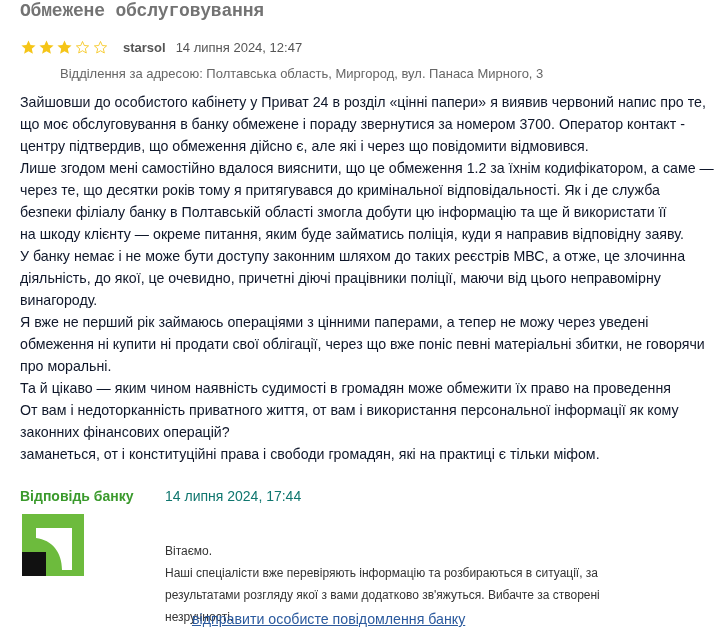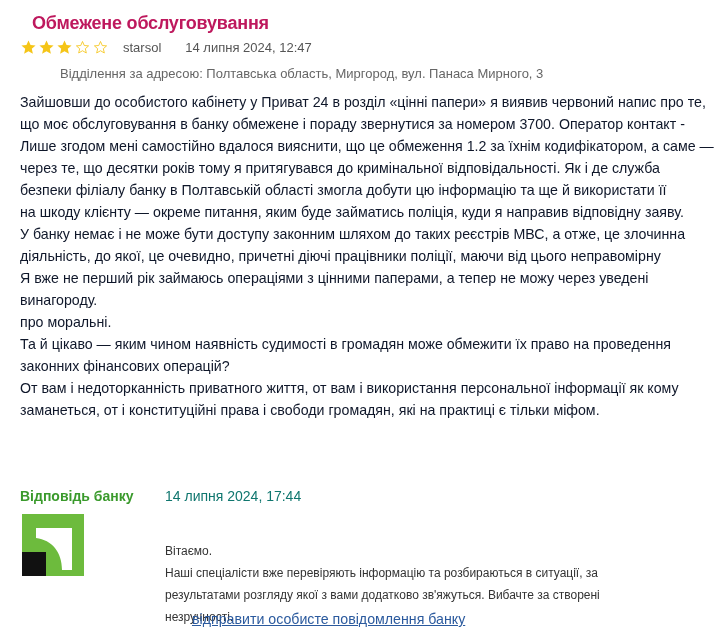--- a/index.html
+++ b/index.html
@@ -1,25 +1,25 @@
 <!DOCTYPE html>
 <html><head>
 <meta charset="utf-8">
 <style>
   html, body { margin: 0; padding: 0; background: #ffffff; }
   body { width: 719px; height: 642px; overflow: hidden; position: relative;
          font-family: "Liberation Sans", "DejaVu Sans", sans-serif; color: #222; }
-  .title { position: absolute; left: 20px; top: 0px; margin: 12px;
-           font-family: Liberation Sans, sans-serif; font-weight: bold;
-           font-size: 18px; line-height: 22px; color: #be185d; letter-spacing: -0.2px; }
+  .title { position: absolute; left: 20px; top: 0px; margin: 0;
+           font-family: Liberation Mono, monospace; font-weight: bold;
+           font-size: 18px; line-height: 22px; color: #737373; letter-spacing: -0.2px; }
   .meta { position: absolute; left: 20px; top: 38px; height: 18px;
           display: flex; align-items: center; font-size: 13px; color: #555; }
   .stars { display: flex; gap: 1px; margin-right: 14px; }
   .star { width: 17px; height: 17px; display: block; }
-  .author { margin-right: 24px; }
+  .author { margin-right: 10px; font-weight: bold; }
   .branch { position: absolute; left: 20px; top: 65px; font-size: 13px;
             color: #666; line-height: 18px; margin-left: 40px; }
   .review-body { position: absolute; left: 20px; top: 91px; width: 700px;
                  font-size: 14.2px; line-height: 22px; color: #0f172a; }
   .review-body p { margin: 0; white-space: nowrap; }
   .reply-label { position: absolute; left: 20px; top: 487px; font-size: 14px;
                  font-weight: bold; color: #3a9a2c; line-height: 18px; }
   .reply-date { position: absolute; left: 165px; top: 487px; font-size: 14px;
                 color: #0f766e; line-height: 18px; }
   .bank-logo { position: absolute; left: 22px; top: 514px; width: 62px; height: 62px; }
@@ -54,32 +54,34 @@
   </div>
   <span class="author">starsol</span>
   <span class="date">14 липня 2024, 12:47</span>
 </div>
 
 <div class="branch">Відділення за адресою: Полтавська область, Миргород, вул. Панаса Мирного, 3</div>
 
 <div class="review-body">
   <p>Зайшовши до особистого кабінету у Приват 24 в розділ «цінні папери» я виявив червоний напис про те,</p>
   <p>що моє обслуговування в банку обмежене і пораду звернутися за номером 3700. Оператор контакт -</p>
+  <p>центру підтвердив, що обмеження дійсно є, але які і через що повідомити відмовився.</p>
   <p>Лише згодом мені самостійно вдалося вияснити, що це обмеження 1.2 за їхнім кодифікатором, а саме —</p>
   <p>через те, що десятки років тому я притягувався до кримінальної відповідальності. Як і де служба</p>
   <p>безпеки філіалу банку в Полтавській області змогла добути цю інформацію та ще й використати її</p>
   <p>на шкоду клієнту — окреме питання, яким буде займатись поліція, куди я направив відповідну заяву.</p>
   <p>У банку немає і не може бути доступу законним шляхом до таких реєстрів МВС, а отже, це злочинна</p>
   <p>діяльність, до якої, це очевидно, причетні діючі працівники поліції, маючи від цього неправомірну</p>
+  <p>винагороду.</p>
   <p>Я вже не перший рік займаюсь операціями з цінними паперами, а тепер не можу через уведені</p>
-  <p>винагороду.</p>
+  <p>обмеження ні купити ні продати свої облігації, через що вже поніс певні матеріальні збитки, не говорячи</p>
   <p>про моральні.</p>
   <p>Та й цікаво — яким чином наявність судимості в громадян може обмежити їх право на проведення</p>
+  <p>От вам і недоторканність приватного життя, от вам і використання персональної інформації як кому</p>
   <p>законних фінансових операцій?</p>
-  <p>От вам і недоторканність приватного життя, от вам і використання персональної інформації як кому</p>
   <p>заманеться, от і конституційні права і свободи громадян, які на практиці є тільки міфом.</p>
 </div>
 
 <div class="reply-label">Відповідь банку</div>
 <div class="reply-date">14 липня 2024, 17:44</div>
 
 <svg class="bank-logo" viewBox="0 0 62 62">
   <rect x="0" y="0" width="62" height="62" fill="#6dbb3d"></rect>
   <path d="M14 14 L50 14 L50 56 L40 56 C40 38 30 26 14 24 Z" fill="#ffffff"></path>
   <rect x="0" y="38" width="24" height="24" fill="#111111"></rect>

